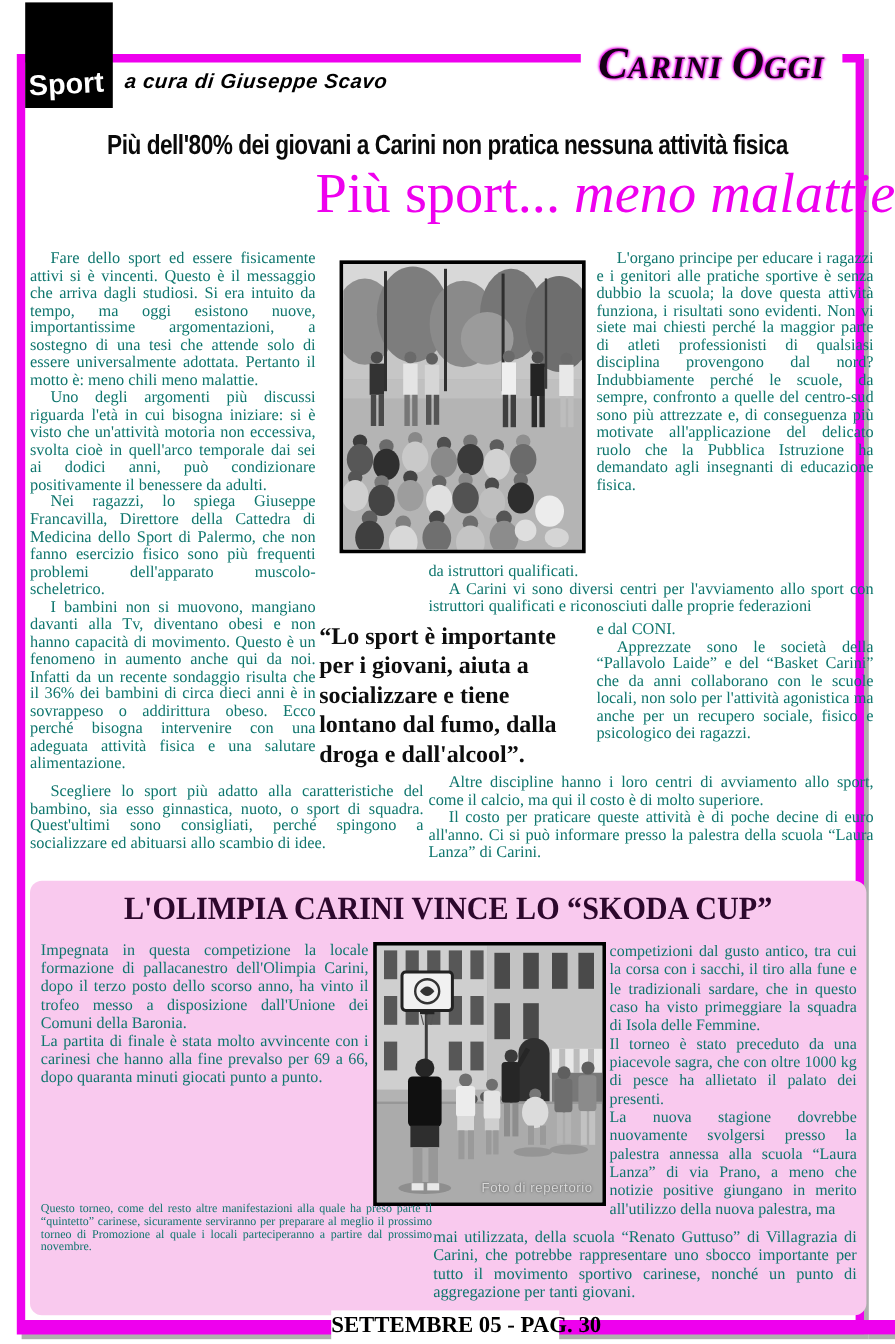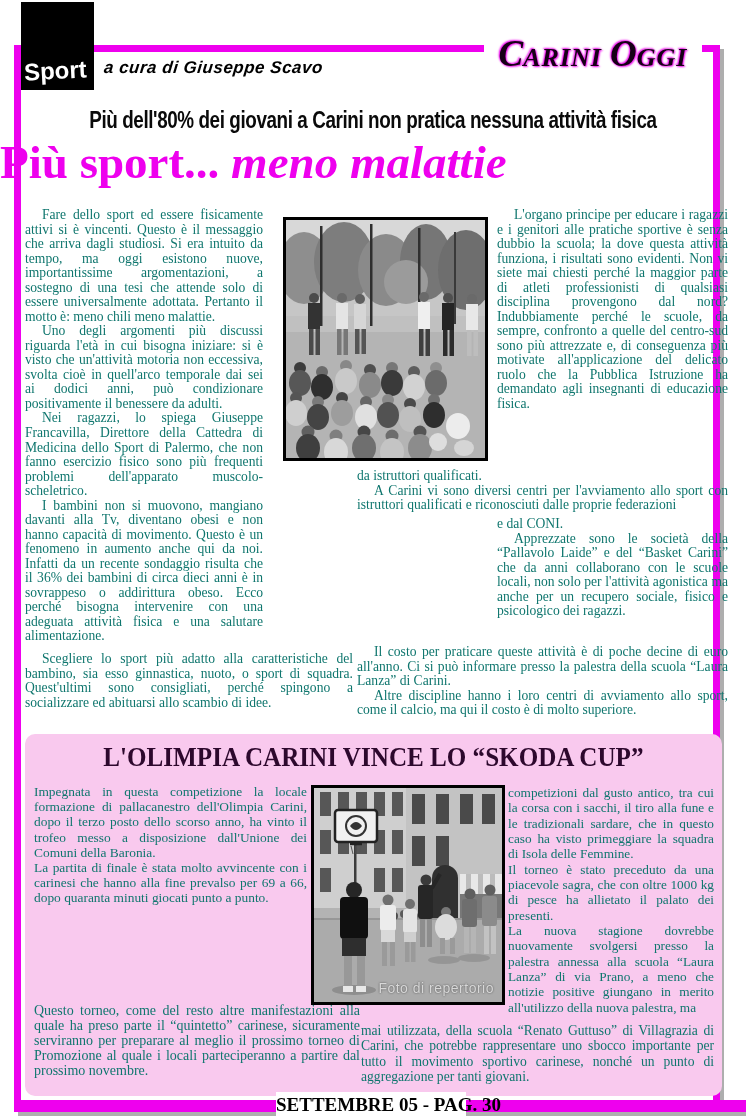--- a/index.html
+++ b/index.html
@@ -25,22 +25,22 @@
               text-shadow:1px 1px 2px var(--magenta), -1px -1px 2px var(--magenta);margin-top:20px; }
   .masthead .lg { font-size:37px; }
   .masthead .sm { font-size:26px; letter-spacing:1px; }
   .masthead .gap { display:inline-block; width:8px; }
 
   
   .kicker { position:absolute; left:0; right:0; top:107px; text-align:center; z-index:2; }
   .kicker > span { display:inline-block; white-space:nowrap; color:#0a0a0a;
                    font-family:"Liberation Sans",sans-serif; font-weight:bold; font-size:23px;
                    letter-spacing:-0.5px; transform:scaleX(0.82); }
-  .main-title { position:absolute; left:0; right:0; top:135px; text-align:left;
-                color:var(--magenta); font-weight:bold; font-size:47px; white-space:nowrap; }
+  .main-title { position:absolute; left:0; right:0; top:135px; text-align:right;
+                color:var(--magenta); font-weight:normal; font-size:47px; white-space:nowrap; }
   .main-title .it { font-style:italic; }
 
   
   .txt { position:absolute; font-size:13.6px; line-height:1.07; text-align:justify; color:#0f766e; }
   .txt p { margin:0; }
   .txt p.ind { text-indent:17px; }
 
   #a1col1 { left:25px; top:208px; width:238px; }
   #a1col3 { left:497px; top:208px; width:231px; }
   #a1mid  { left:357px; top:469px; width:371px; }
@@ -55,24 +55,24 @@
 
   
   .pink-box { position:absolute; left:25px; top:734px; width:697px; height:362px;
               background:var(--pink); border-radius:10px; }
   .skoda-title { position:absolute; left:0; right:0; top:8px; text-align:center;
                  color:var(--dark-title); font-weight:bold; font-size:27px; white-space:nowrap; }
   .skoda-title > span { display:inline-block; transform:scaleX(0.93); }
   #skleft  { left:9px;   top:50px;  width:273px; font-size:13.4px; line-height:1.135; }
   #skphoto { left:286px; top:51px;  width:188px; height:214px; }
   #skright { left:483px; top:51px;  width:206px; font-size:13.3px; line-height:1.155; }
-  #skbleft { left:9px;   top:269px; width:326px; font-size:14px; line-height:1.08; }
+  #skbleft { left:9px;   top:269px; width:326px; font-size:10px; line-height:1.08; }
   #skbright{ left:336px; top:289px; width:353px; font-size:13.6px; line-height:1.14; }
   .caption { position:absolute; right:8px; bottom:6px; color:#d8d8d8;
-             font-family:"Liberation Sans",sans-serif; font-size:14px; letter-spacing:0.5px;
+             font-family:"Liberation Sans",sans-serif; font-size:11px; letter-spacing:0.5px;
              text-shadow:0 0 2px #444; }
 
   
   .footer-label { position:absolute; left:276px; top:1092px; width:190px; height:28px; background:#fff;
                   z-index:6; font-weight:bold; font-size:19px; color:#000;
                   line-height:26px; white-space:nowrap; }
   .bar-ext { position:absolute; left:720px; top:1100px; width:26px; height:12px;
              background:var(--magenta); box-shadow:4px 4px 0 var(--shadow); z-index:4; }
 </style>
 </head>
@@ -194,33 +194,34 @@
 
   <div class="txt" id="a1col3">
     <p class="ind">L'organo principe per educare i ragazzi e i genitori alle pratiche sportive è senza dubbio la scuola; la dove questa attività funziona, i risultati sono evidenti. Non vi siete mai chiesti perché la maggior parte di atleti professionisti di qualsiasi disciplina provengono dal nord? Indubbiamente perché le scuole, da sempre, confronto a quelle del centro-sud sono più attrezzate e, di conseguenza più motivate all'applicazione del delicato ruolo che la Pubblica Istruzione ha demandato agli insegnanti di educazione fisica.</p>
   </div>
 
   <div class="txt" id="a1mid">
     <p>da istruttori qualificati.</p>
     <p class="ind">A Carini vi sono diversi centri per l'avviamento allo sport con istruttori qualificati e riconosciuti dalle proprie federazioni</p>
   </div>
 
+  <div id="a1quote">“Lo sport è importante per i giovani, aiuta a socializzare e tiene lontano dal fumo, dalla droga e dall'alcool”.</div>
 
   <div class="txt" id="a1col3b">
     <p>e dal CONI.</p>
     <p class="ind">Apprezzate sono le società della “Pallavolo Laide” e del “Basket Carini” che da anni collaborano con le scuole locali, non solo per l'attività agonistica ma anche per un recupero sociale, fisico e psicologico dei ragazzi.</p>
   </div>
 
   <div class="txt" id="a1leftwide">
     <p class="ind">Scegliere lo sport più adatto alla caratteristiche del bambino, sia esso ginnastica, nuoto, o sport di squadra. Quest'ultimi sono consigliati, perché spingono a socializzare ed abituarsi allo scambio di idee.</p>
   </div>
 
   <div class="txt" id="a1rightwide">
+    <p class="ind">Altre discipline hanno i loro centri di avviamento allo sport, come il calcio, ma qui il costo è di molto superiore.</p>
     <p class="ind">Il costo per praticare queste attività è di poche decine di euro all'anno.  Ci si può informare presso la palestra della scuola “Laura Lanza” di Carini.</p>
-    <p class="ind">Altre discipline hanno i loro centri di avviamento allo sport, come il calcio, ma qui il costo è di molto superiore.</p>
   </div>
 
   <div class="pink-box">
     <div class="skoda-title">
       <span>L'OLIMPIA CARINI VINCE LO “SKODA CUP”</span>
     </div>
 
     <div class="txt" id="skleft">
       <p>Impegnata in questa competizione la locale formazione di pallacanestro dell'Olimpia Carini, dopo il terzo posto dello scorso anno, ha vinto il trofeo messo a disposizione dall'Unione dei Comuni della Baronia.</p>
       <p>La partita di finale è stata molto avvincente con i carinesi che hanno alla fine prevalso per 69 a 66, dopo quaranta minuti giocati punto a punto.</p>

